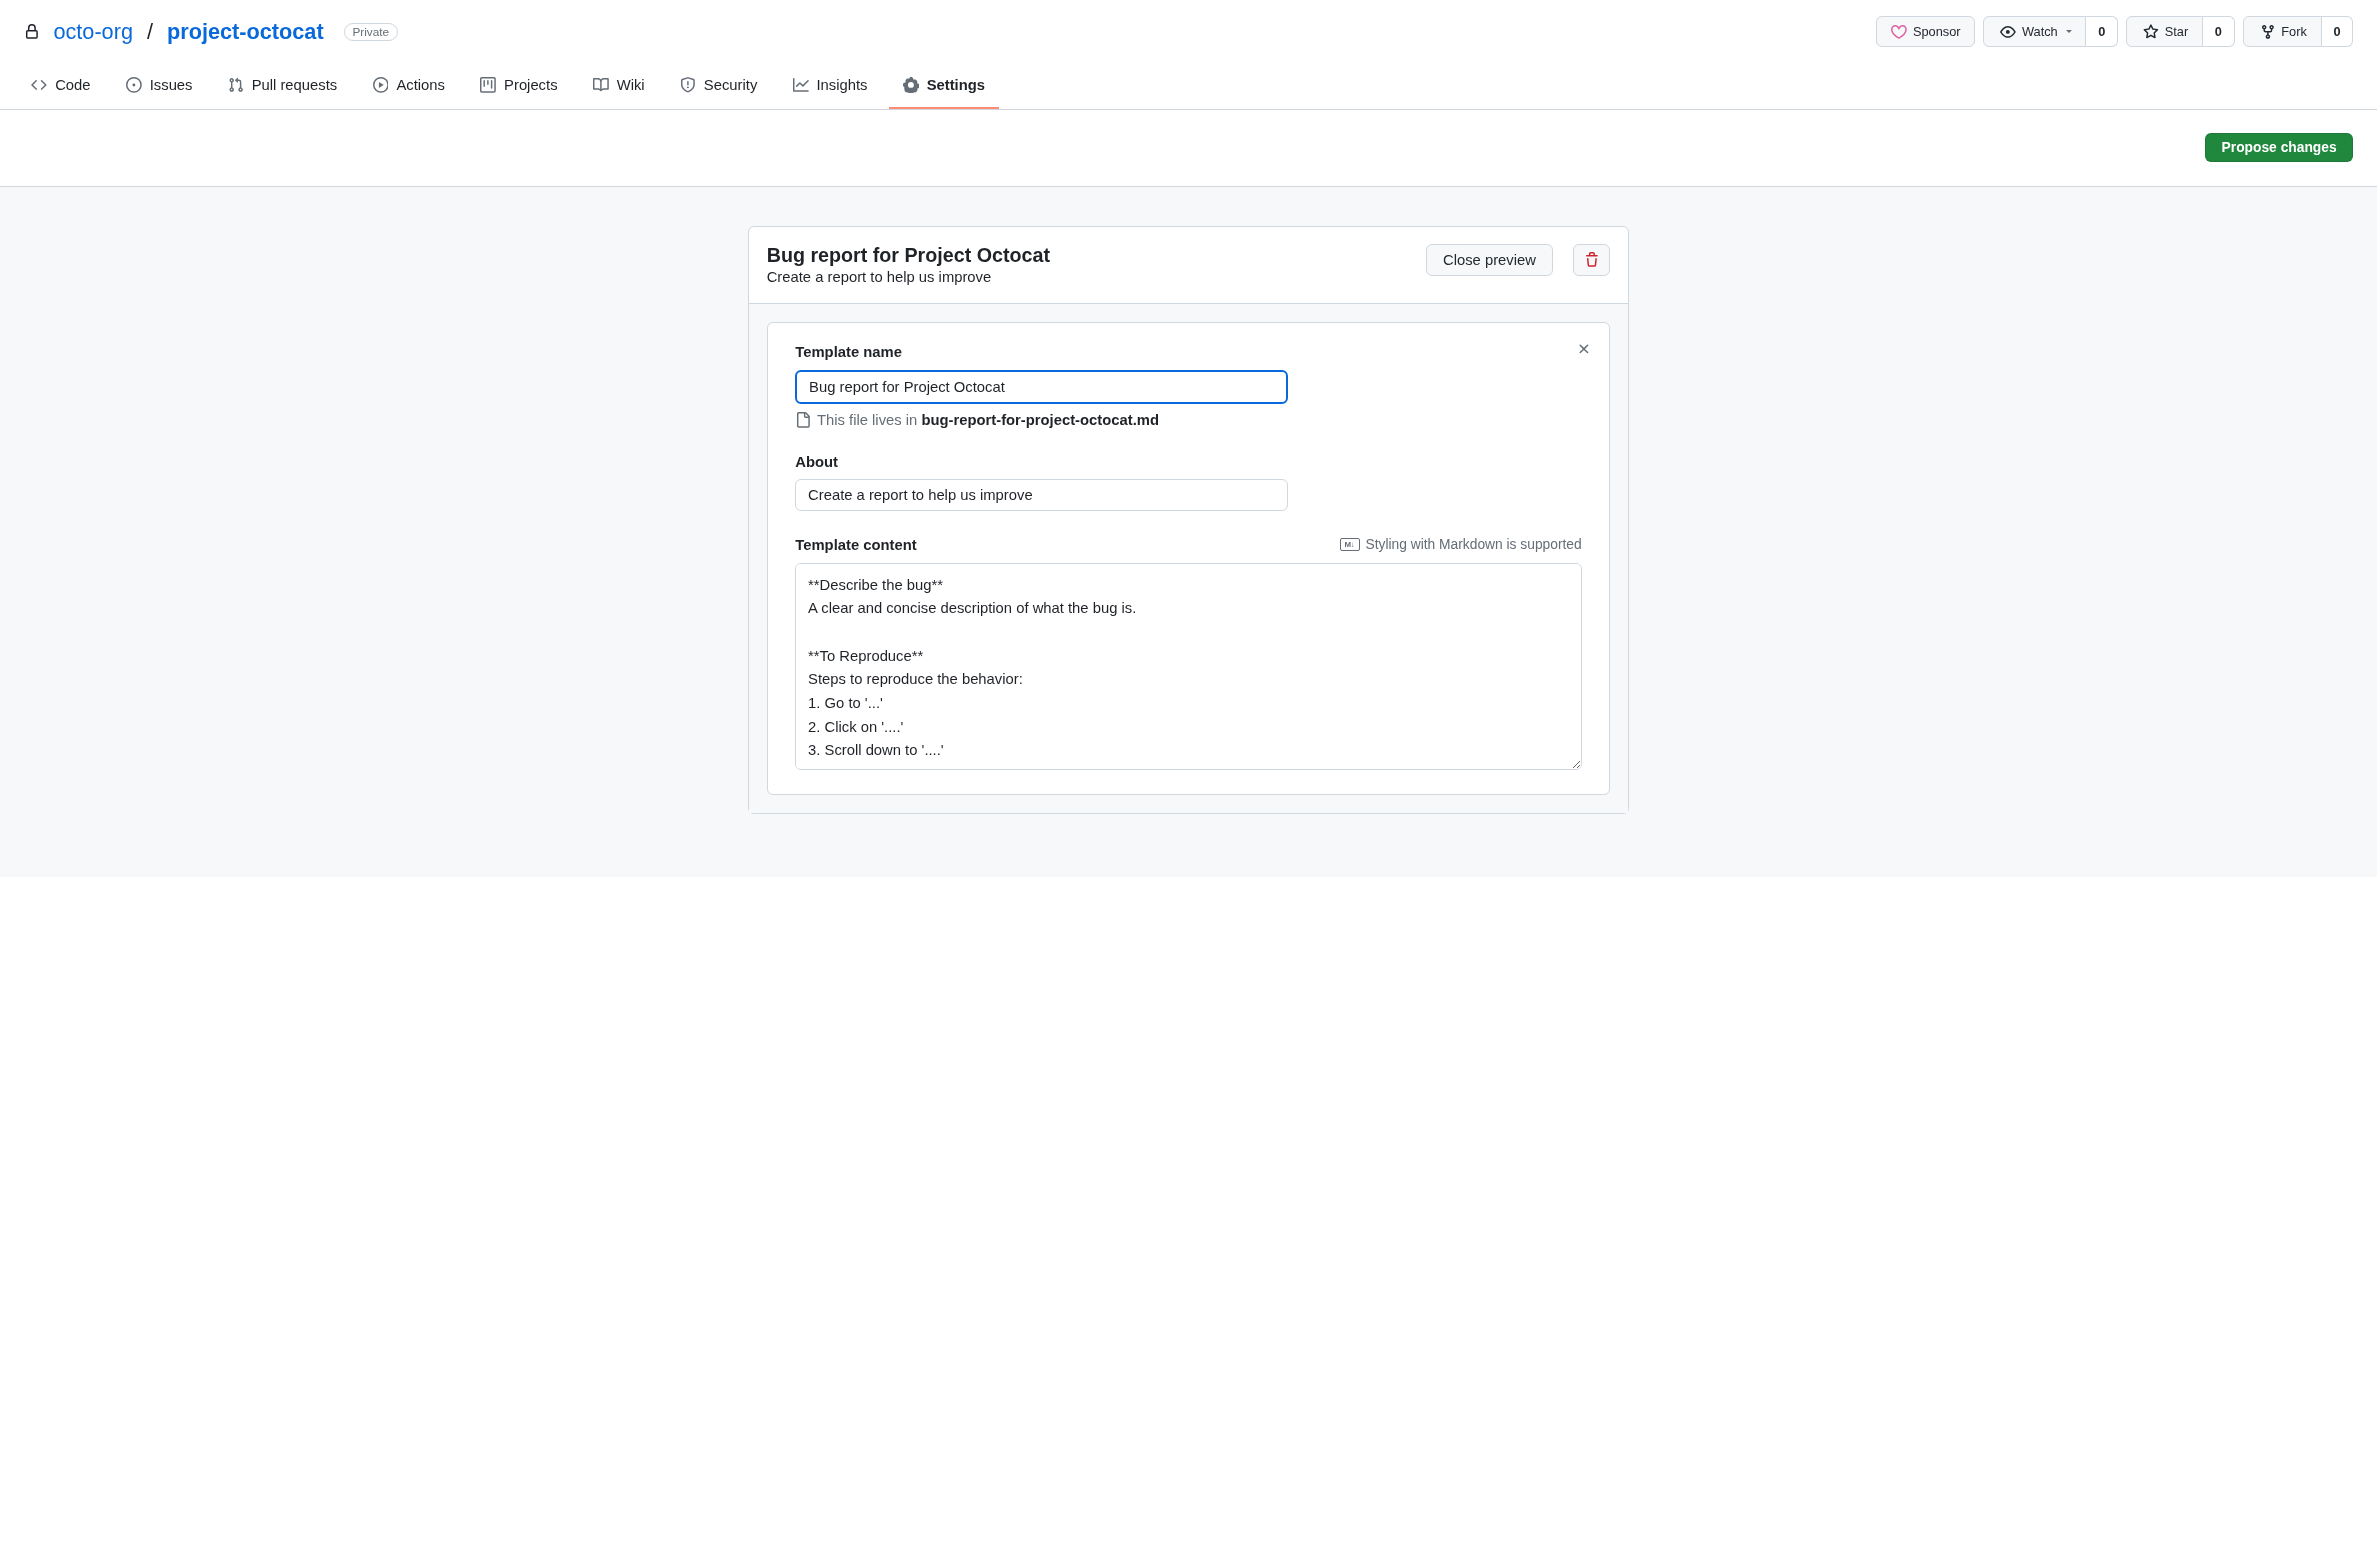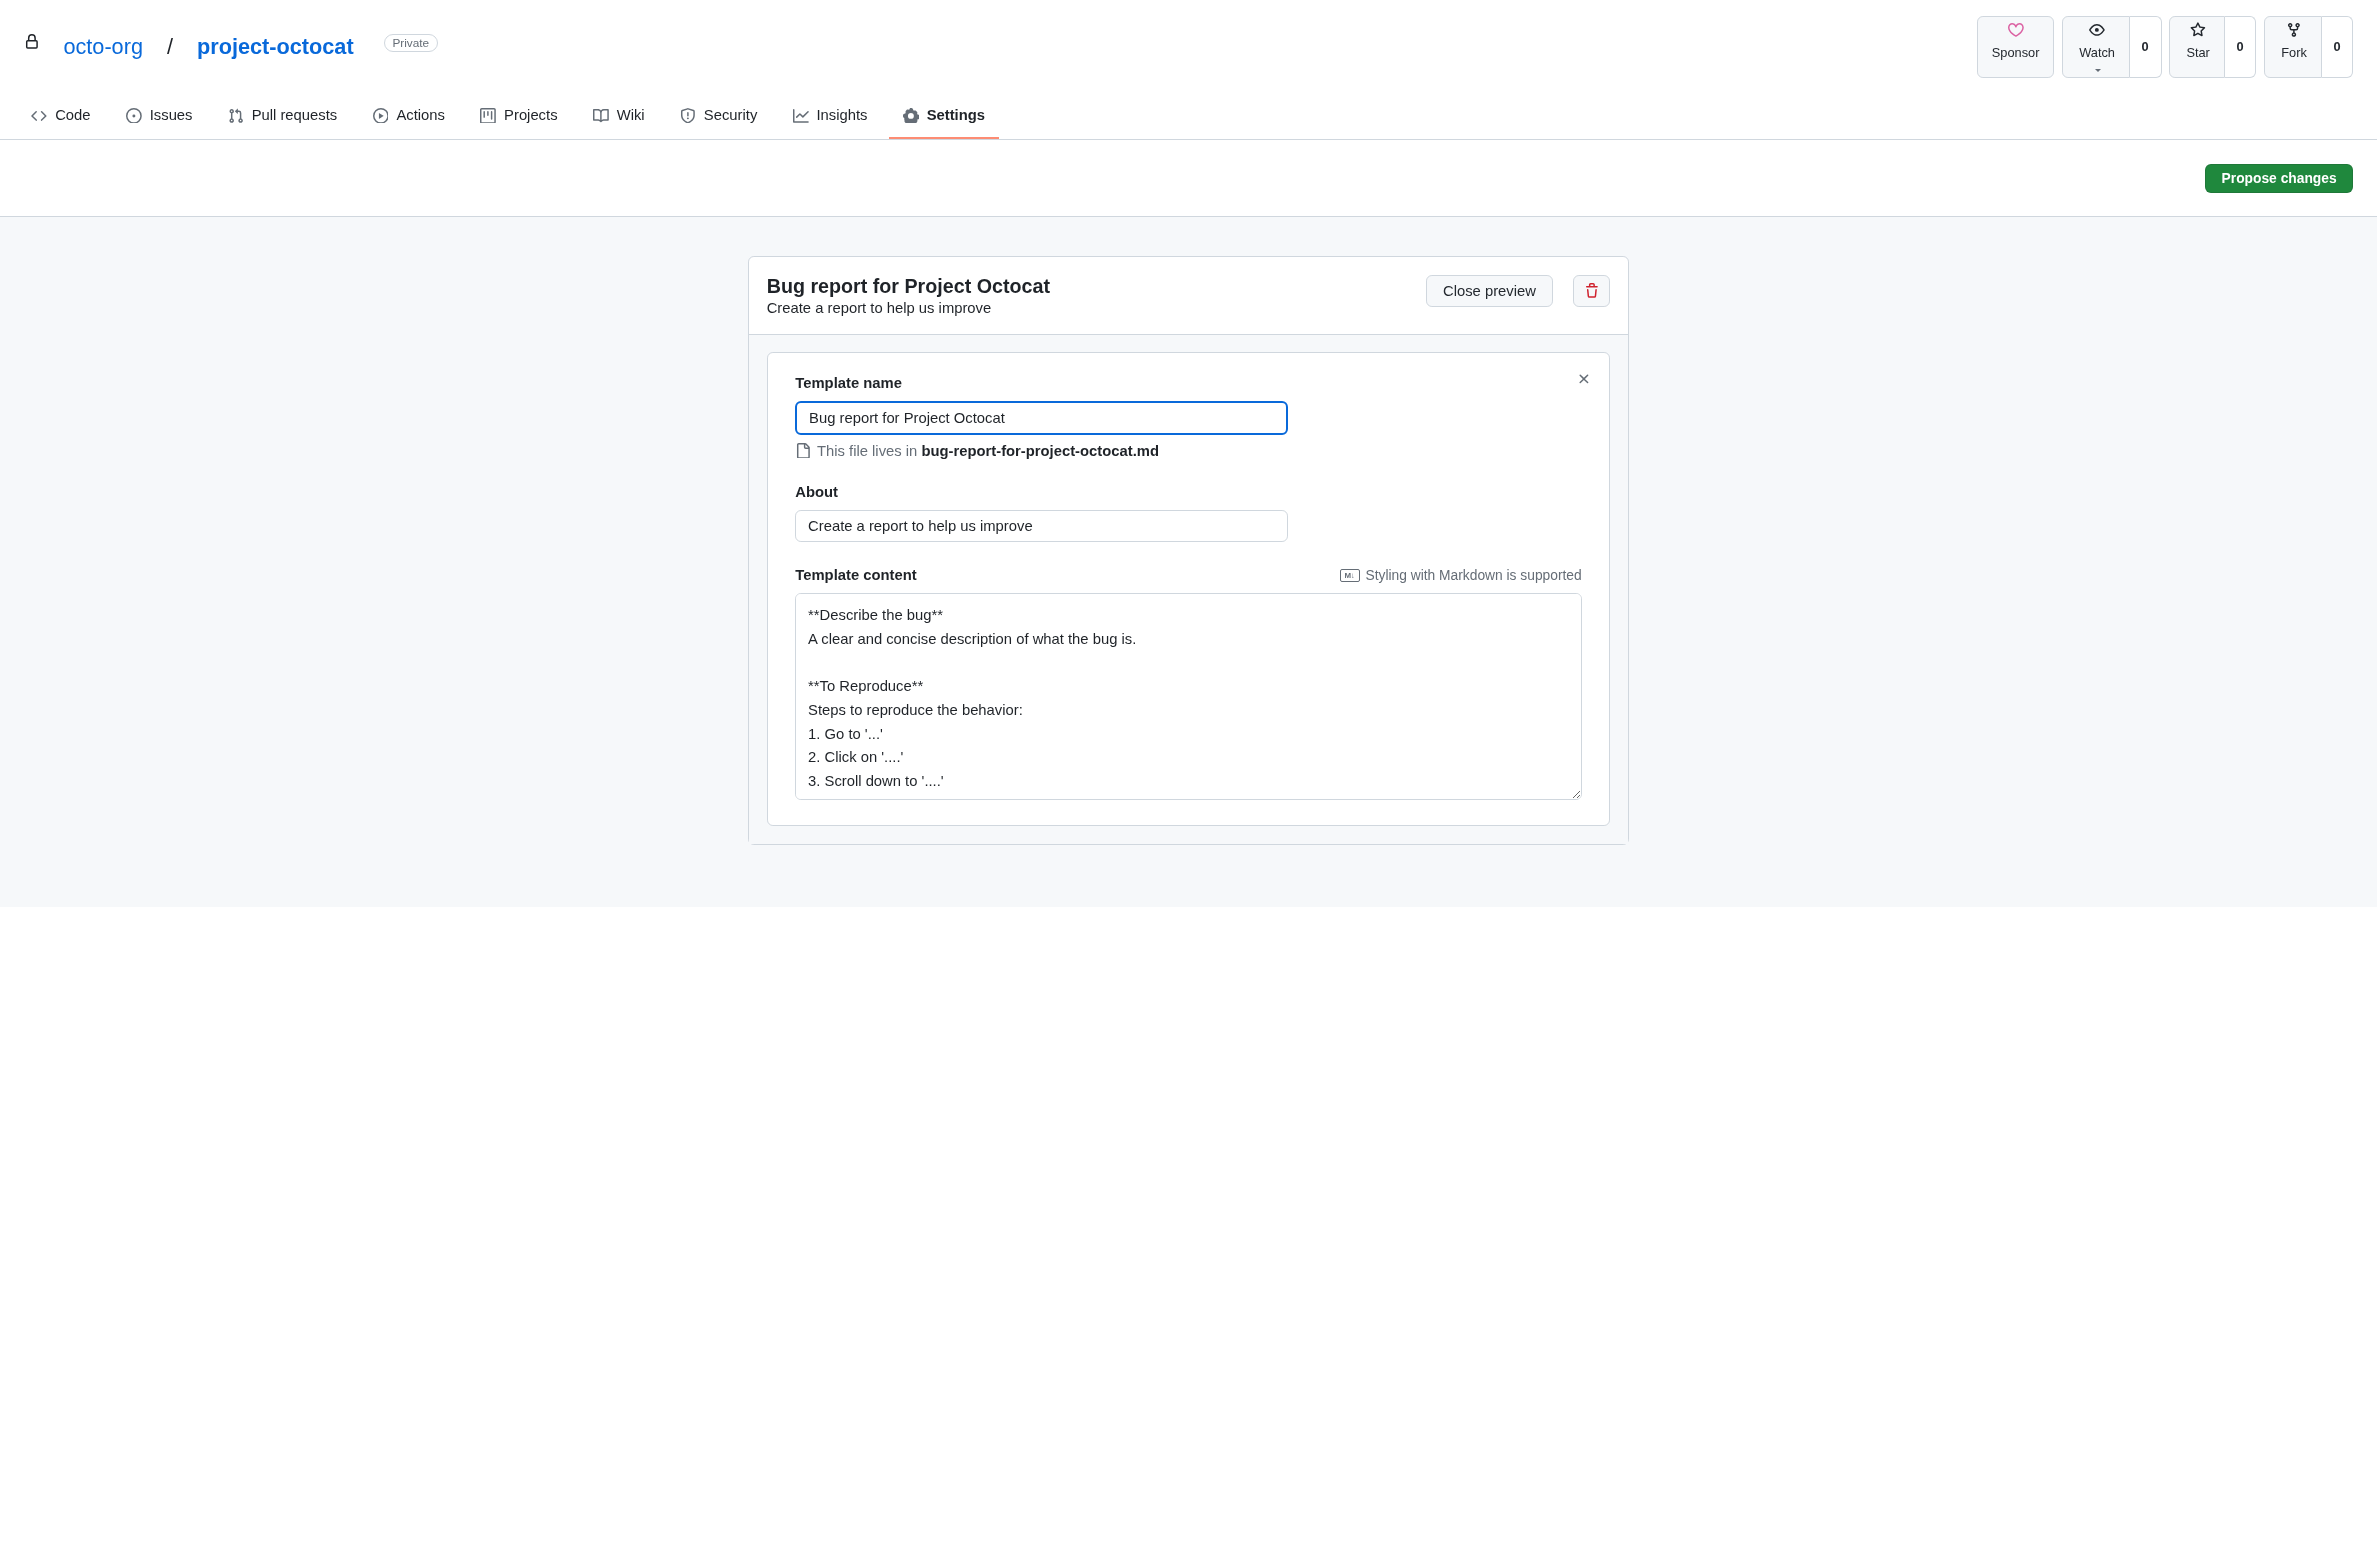--- a/index.html
+++ b/index.html
@@ -10,22 +10,22 @@
     font-size: 13.8px;
   }
   .header {
     display: flex;
     align-items: center;
     justify-content: space-between;
     padding: 15.8px 23.6px 7.9px 23.6px;
   }
   .breadcrumb {
     display: flex;
-    align-items: flex-start;
-    gap: 24px;
+    align-items: center;
+    gap: 14px;
     font-size: 21.7px;
   }
   .breadcrumb a { color: #0969da; text-decoration: none; }
   .breadcrumb .sep { color: #1f2328; font-weight: 400; }
   .breadcrumb .repo { font-weight: 600; }
   .label {
     font-size: 11.8px;
     font-weight: 500;
     border: 1px solid #d0d7de;
     border-radius: 2em;
@@ -46,21 +46,20 @@
     gap: 5.9px;
     font-size: 12.8px;
     font-weight: 500;
     padding: 4.9px 13.8px;
     border: 1px solid #d0d7de;
     background: #f6f8fa;
     border-radius: 5.9px;
     cursor: pointer;
     color: #24292f;
     line-height: 19.7px;
-    flex-direction: column;
   }
   .btn-group .btn { border-radius: 0; }
   .btn-group .btn:first-child { border-radius: 5.9px 0 0 5.9px; padding-left: 16px; }
   .btn-group .btn:last-child { border-radius: 0 5.9px 5.9px 0; border-left: none; }
   .btn-group .count {
     padding: 4.9px 11.8px;
     border: 1px solid #d0d7de;
     border-left: none;
     background: #ffffff;
     border-radius: 0 5.9px 5.9px 0;

